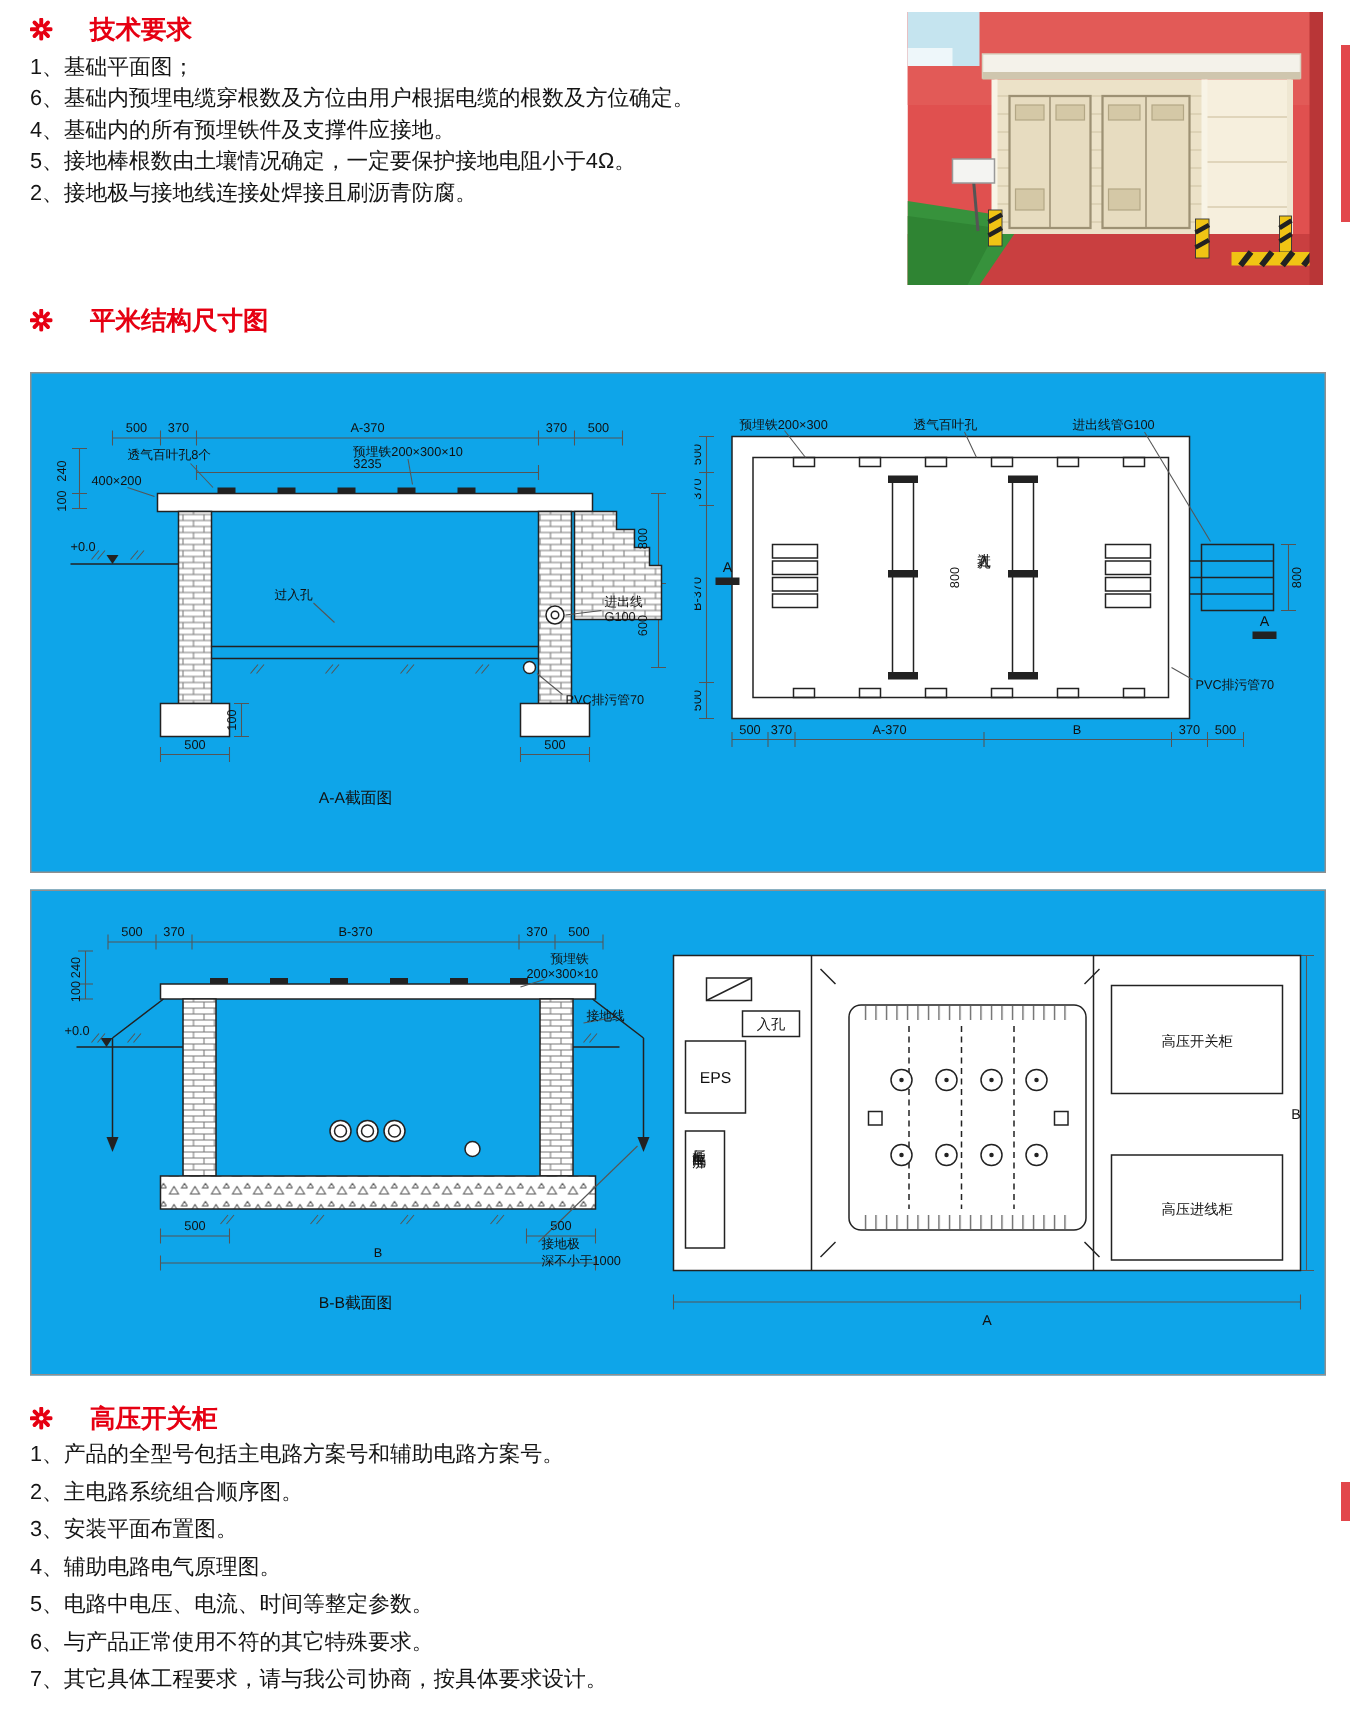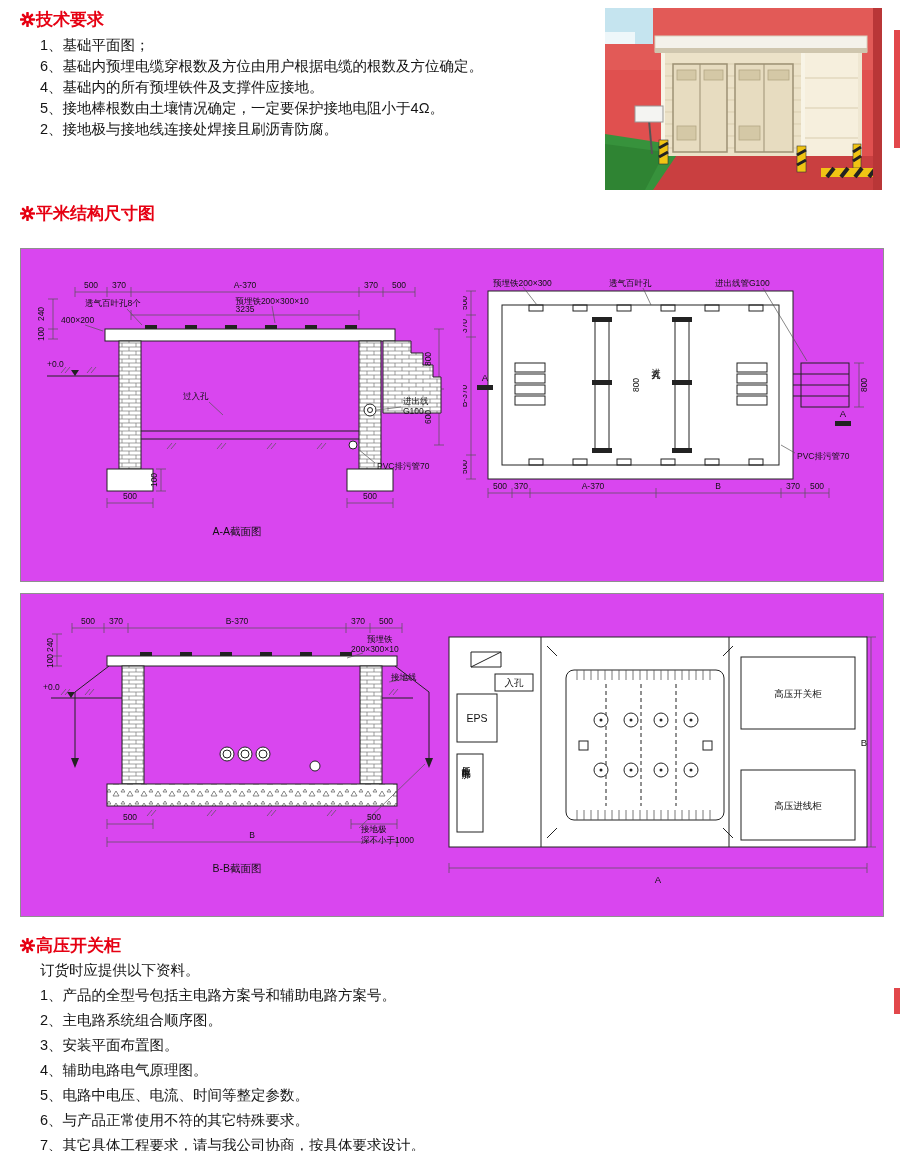--- a/index.html
+++ b/index.html
@@ -1,24 +1,24 @@
 <!DOCTYPE html>
 <html><head>
 <meta charset="utf-8">
 <style>
   html,body{margin:0;padding:0;}
   body{width:900px;height:1151px;position:relative;background:#fff;
        font-family:"Liberation Sans","DejaVu Sans",sans-serif;color:#1a1a1a;overflow:hidden;}
   .abs{position:absolute;}
-  .sec-head{position:absolute;left:20px;display:flex;align-items:center;gap:1px;
+  .sec-head{position:absolute;left:20px;display:flex;align-items:center;gap:25px;
             color:#e60012;font-size:17px;font-weight:bold;justify-content:flex-end;}
-  .list{position:absolute;left:20px;font-size:14.5px;color:#141414;margin-left:20px;}
+  .list{position:absolute;left:20px;font-size:14.5px;color:#141414;}
   #tech-list .li{height:21px;line-height:21px;white-space:nowrap;}
   #order-list .li{height:25px;line-height:25px;white-space:nowrap;}
-  .panel{position:absolute;left:20px;width:862px;border:1px solid #8f8f8f;background:#d946ef;}
+  .panel{position:absolute;left:20px;width:862px;border:1px solid #8f8f8f;background:#0ea5e9;}
   svg text{font-family:"Liberation Sans","DejaVu Sans",sans-serif;fill:#111;}
   .t8{font-size:8.5px;}
   .t9{font-size:9.5px;}
   .t10{font-size:10.5px;}
   .dim line{stroke:#555;stroke-width:0.7;}
   .ol{stroke:#222;stroke-width:1;fill:none;}
   .thin{stroke:#555;stroke-width:0.7;fill:none;}
   .vtext{position:absolute;writing-mode:vertical-rl;text-orientation:upright;
          font-size:9px;color:#111;letter-spacing:1px;line-height:1;}
   .edge{position:absolute;right:0;width:6px;background:#e2474b;}
@@ -490,21 +490,20 @@
       <line x1="12" y1="3" x2="9.8" y2="5.2"></line>
         <line x1="5.2" y1="9.8" x2="3" y2="12"></line>
     </g>
     <circle cx="7.5" cy="7.5" r="3.6" fill="#e60012"></circle>
       <circle cx="7.5" cy="7.5" r="1.5" fill="#fff"></circle>
   </svg>
   <span>高压开关柜</span>
 </div>
 
 <div class="list" id="order-list" style="top:958px;width:700px;">
-  <div class="li">订货时应提供以下资料。</div>
   <div class="li">1、产品的全型号包括主电路方案号和辅助电路方案号。</div>
   <div class="li">2、主电路系统组合顺序图。</div>
   <div class="li">3、安装平面布置图。</div>
   <div class="li">4、辅助电路电气原理图。</div>
   <div class="li">5、电路中电压、电流、时间等整定参数。</div>
   <div class="li">6、与产品正常使用不符的其它特殊要求。</div>
   <div class="li">7、其它具体工程要求，请与我公司协商，按具体要求设计。</div>
 </div>
 
 </body></html>

